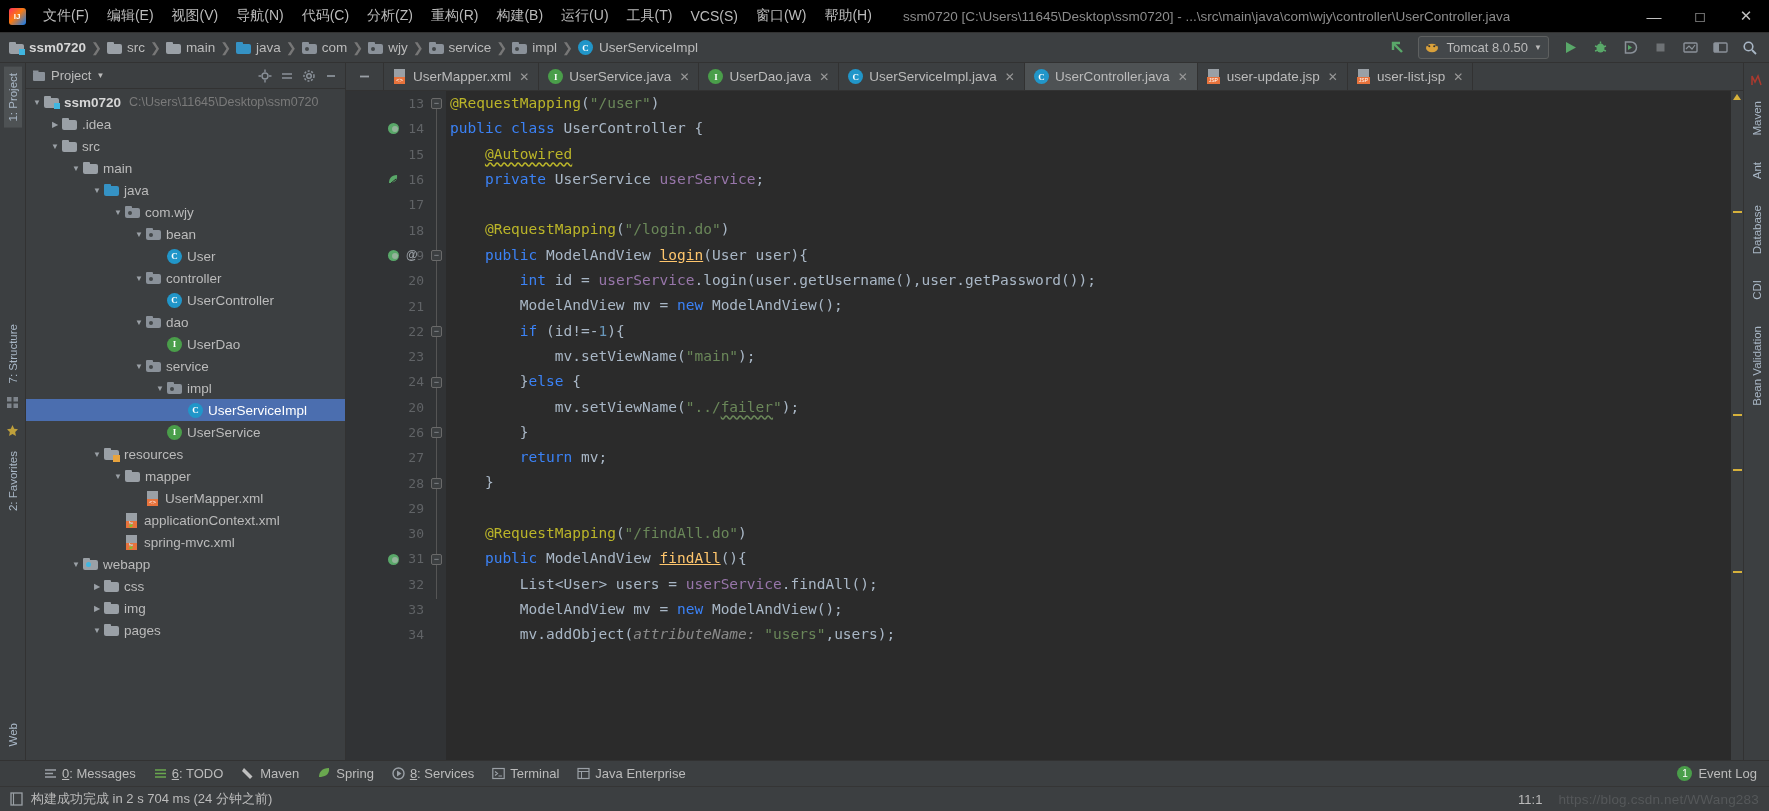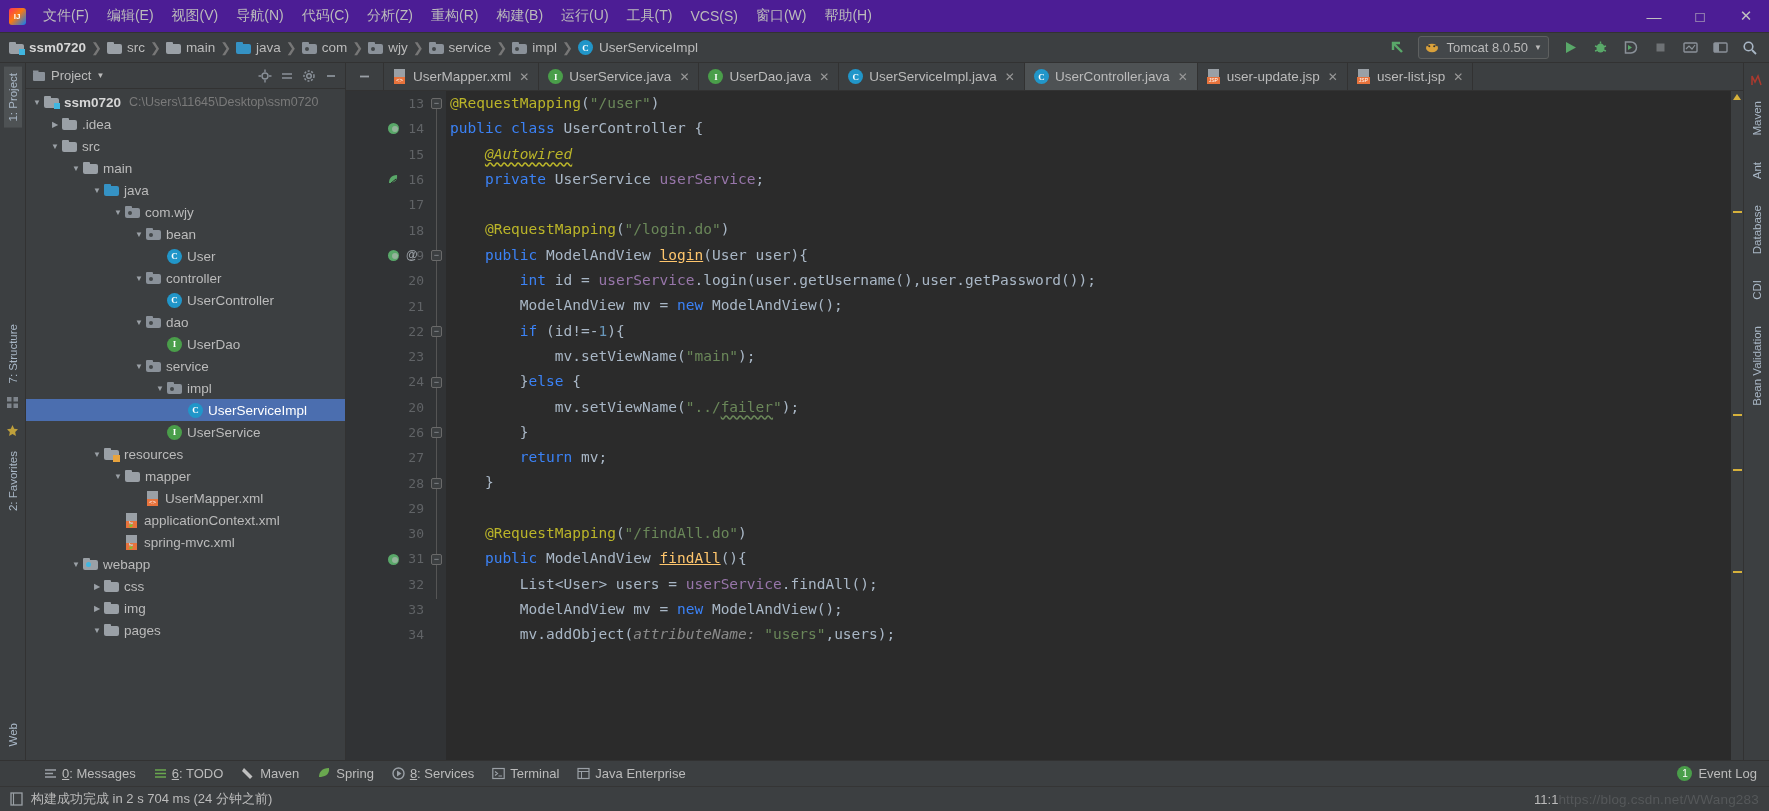--- a/index.html
+++ b/index.html
@@ -8,21 +8,21 @@
     background:#3c3f41;
     font-family:"Liberation Sans", sans-serif;
     font-size:13px;
     color:#bbbbbb;
     -webkit-font-smoothing:antialiased;
   }
   #app{ position:relative; width:1769px; height:811px; display:flex; flex-direction:column; }
 
   
   .titlebar{
-    height:33px; background:#4c1d95; display:flex; align-items:center;
+    height:33px; background:#000000; display:flex; align-items:center;
     flex:0 0 33px; border-bottom:1px solid #323232;
   }
   .logo{ width:34px; display:flex; align-items:center; justify-content:center; }
   .logo-sq{ width:17px;height:17px; border-radius:3px;
     background:linear-gradient(135deg,#fe315d 0%,#f97a12 45%,#087cfa 100%);
     position:relative;}
   .logo-sq::after{content:"IJ"; position:absolute; inset:0; color:#fff;
     font-size:8px; font-weight:bold; display:flex; align-items:center; justify-content:center;}
   .menubar{ display:flex; align-items:center; }
   .menu-item{ padding:3px 9px; color:#bbbbbb; font-size:14px; white-space:nowrap; cursor:default;}
@@ -125,21 +125,21 @@
     text-align:center;}
   .foldline{ position:absolute; left:8px; width:1px; background:#555; }
   .code{ flex:1 1 auto; position:relative; overflow:hidden; background:#2b2b2b;
     font-family:"DejaVu Sans Mono", monospace; font-size:14.5px; line-height:25.3px;
     padding-left:4px; white-space:pre; }
   .cl{ height:25.3px; white-space:pre; }
   
   .kw{color:#3b82f6;} .ann{color:#bbb529;} .str{color:#6a8759;}
   .fld{color:#9876aa;} .mth{color:#ffc66d;text-decoration:underline;} .txt{color:#a9b7c6;} .num{color:#6897bb;} .hintp{color:#8a8a8a; font-style:italic;}
   .wavy{ text-decoration:underline; text-decoration-style:wavy; text-decoration-color:#bbb529;
-    text-underline-offset:3px;font-style:italic;}
+    text-underline-offset:3px;}
   .wavy-g{ text-decoration:underline; text-decoration-style:wavy; text-decoration-color:#6a8759;
     text-underline-offset:3px;}
 
   .errbar{ width:12px; flex:0 0 12px; background:#3c3f41; position:relative;}
   .errbar .mk{ position:absolute; right:1px; width:9px; height:2px;}
   .errbar .tri{ position:absolute; top:3px; right:2px; width:0;height:0;
     border-left:4px solid transparent;border-right:4px solid transparent;border-bottom:6px solid #d6b13b;}
 
   
   .toolbar-b{ height:26px; flex:0 0 26px; background:#3c3f41; display:flex; align-items:center;
@@ -147,21 +147,21 @@
   .twbtn{ display:flex; align-items:center; gap:5px; padding:2px 8px; font-size:13px; color:#bbbbbb;}
   .twbtn u{ text-decoration:underline; }
   .evtlog{ margin-left:auto; display:flex; align-items:center; gap:6px; padding-right:12px; font-size:13px;}
   .badge{ width:15px;height:15px;border-radius:50%;background:#4a9e4a;color:#fff;font-size:10px;
     display:flex;align-items:center;justify-content:center;}
 
   
   .status{ height:25px; flex:0 0 25px; background:#3c3f41; display:flex; align-items:center;
     padding:0 10px; font-size:13px; color:#bbbbbb; gap:8px; border-top:1px solid #353535;}
   .status .msg{ color:#bbbbbb; }
-  .status-right{ margin-left:auto; display:flex; align-items:center; gap:0;}
+  .status-right{ margin-left:auto; display:flex; align-items:center; gap:16px;}
   .watermark{ color:#55585a; font-size:13.5px; letter-spacing:.2px;}
 
   svg{display:block;}
 </style>
 </head>
 <body>
 
 <div id="app">
 
   <div class="titlebar">
@@ -176,20 +176,21 @@
       <div class="menu-item">代码(C)</div>
       <div class="menu-item">分析(Z)</div>
       <div class="menu-item">重构(R)</div>
       <div class="menu-item">构建(B)</div>
       <div class="menu-item">运行(U)</div>
       <div class="menu-item">工具(T)</div>
       <div class="menu-item">VCS(S)</div>
       <div class="menu-item">窗口(W)</div>
       <div class="menu-item">帮助(H)</div>
     </div>
+    <div class="win-title">ssm0720 [C:\Users\11645\Desktop\ssm0720] - ...\src\main\java\com\wjy\controller\UserController.java</div>
     <div class="win-ctrls">
       <div class="win-btn">—</div>
       <div class="win-btn">□</div>
       <div class="win-btn close">✕</div>
     </div>
   </div>
 
   <div class="navrow">
     <div class="crumb proj">
       <span class="fldr src">

